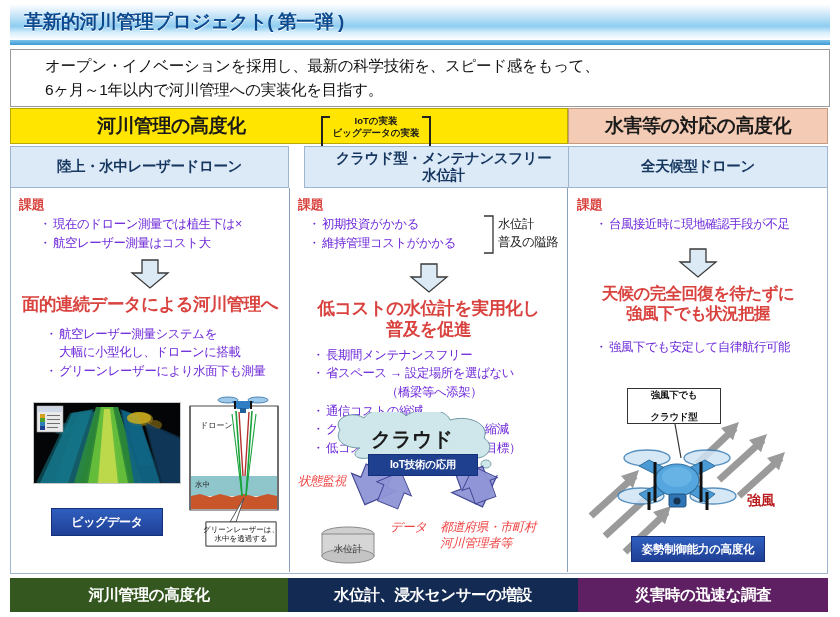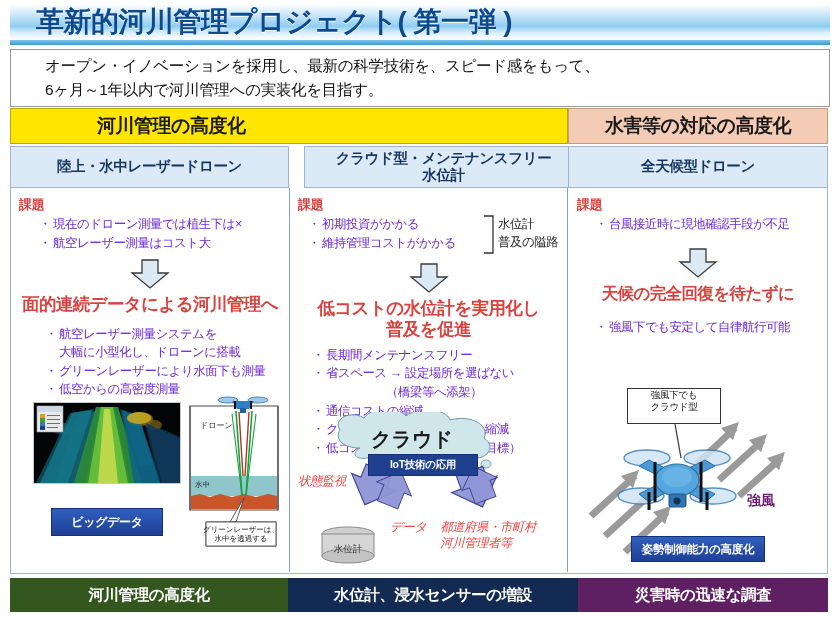--- a/index.html
+++ b/index.html
@@ -10,22 +10,22 @@
   }
   .slide{position:absolute;inset:0;}
 
   
   .title-bar{
     position:absolute;left:10px;top:4px;width:820px;height:36px;
     background:linear-gradient(180deg,#ffffff 0%,#cfe8fa 28%,#8fcdf0 62%,#d9eefb 80%,#ffffff 100%);
     display:flex;align-items:center;
   }
   .title-text{
-    font-size:28px;font-weight:bold;color:#0b4a8f;letter-spacing:-0.5px;
-    padding-left:26px;white-space:nowrap;
+    font-size:19px;font-weight:bold;color:#0b4a8f;letter-spacing:-0.5px;
+    padding-left:14px;white-space:nowrap;
     text-shadow:0 1px 0 #fff;
   }
   .title-rule{
     position:absolute;left:10px;top:40px;width:820px;height:5px;
     background:linear-gradient(180deg,#7fc4ea,#3a9ad4);
   }
 
   
   .lead-box{
     position:absolute;left:10px;top:49px;width:818px;height:56px;
@@ -134,24 +134,24 @@
   .mlabel{position:absolute;font-size:12.4px;color:#ef4444;letter-spacing:-0.4px;line-height:1.25;font-style:italic;}
   .ml-state{left:8px;top:62px;}
   .ml-data{left:100px;top:108px;}
   .ml-gov{left:150px;top:108px;}
 
   
   .fig-right{position:absolute;left:0;top:196px;width:258px;height:188px;}
   .callout{
     position:absolute;left:58px;top:4px;width:92px;height:34px;
     border:1px solid #333;background:#fff;
-    display:flex;flex-direction:column;align-items:center;justify-content:flex-start;
+    display:flex;flex-direction:column;align-items:center;justify-content:space-between;font-weight:bold;
   }
   .callout span{font-size:9.5px;line-height:1.3;letter-spacing:-0.3px;color:#111;}
-  .wind-label{position:absolute;left:178px;top:108px;font-size:14px;color:#701a75;font-weight:bold;}
+  .wind-label{position:absolute;left:178px;top:108px;font-size:14px;color:#b91c1c;font-weight:bold;}
   .attitude-btn{
     position:absolute;left:62px;top:152px;width:132px;height:24px;
     background:linear-gradient(180deg,#2f5fbe,#1f3f96);border:1px solid #15307a;
     display:flex;align-items:center;justify-content:center;
   }
   .attitude-btn span{color:#fff;font-size:11.5px;font-weight:bold;letter-spacing:-0.3px;}
 
   
   .footer{position:absolute;left:10px;top:578px;width:818px;height:34px;}
   .f-cell{
@@ -176,20 +176,26 @@
   <div class="lead-box">
     <div class="lead-text">
       <div>オープン・イノベーションを採用し、最新の科学技術を、スピード感をもって、</div>
       <div>6ヶ月～1年以内で河川管理への実装化を目指す。</div>
     </div>
   </div>
 
   <div class="cat-band">
     <div class="cat-yellow">
       <div class="cat-label">河川管理の高度化</div>
+      <div class="iot-box">
+        <div class="iot-inner">
+          <div class="iot-l1">IoTの実装</div>
+          <div class="iot-l2">ビッグデータの実装</div>
+        </div>
+      </div>
     </div>
     <div class="cat-peach">
       <div class="cat-label">水害等の対応の高度化</div>
     </div>
   </div>
 
   <div class="sub-band">
     <div class="sub-cell sub-1">
       <span>陸上・水中レーザードローン</span>
     </div>
@@ -216,21 +222,20 @@
       <svg class="down-arrow" viewBox="0 0 42 30">
         <polygon points="13,1 29,1 29,14 39,14 21,29 3,14 13,14" fill="#dbeaf5" stroke="#3a3a3a" stroke-width="1.3"></polygon>
       </svg>
 
       <div class="headline hl-1" style="margin-top:2px;">面的連続データによる河川管理へ</div>
 
       <ul class="bl" style="margin:10px 0 0 34px;">
         <li>航空レーザー測量システムを</li>
         <li class="nobullet">大幅に小型化し、ドローンに搭載</li>
         <li>グリーンレーザーにより水面下も測量</li>
-        <li>低空からの高密度測量</li>
       </ul>
 
       <div class="fig-left">
 
         <div class="lidar">
           <svg width="146" height="80" viewBox="0 0 146 80">
             <rect width="146" height="80" fill="#020405"></rect>
             <g opacity="0.95">
               <polygon points="62,4 84,4 108,80 40,80" fill="#2f8f3c"></polygon>
               <polygon points="66,4 80,4 96,80 52,80" fill="#67c23a"></polygon>
@@ -406,20 +411,21 @@
       <ul class="bl" style="margin-left:26px;">
         <li>台風接近時に現地確認手段が不足</li>
       </ul>
 
       <svg class="down-arrow" viewBox="0 0 42 30" style="margin-top:14px;">
         <polygon points="13,1 29,1 29,14 39,14 21,29 3,14 13,14" fill="#dbeaf5" stroke="#3a3a3a" stroke-width="1.3"></polygon>
       </svg>
 
       <div class="headline hl-3" style="margin-top:4px;">
         <div>天候の完全回復を待たずに</div>
+        <div>強風下でも状況把握</div>
       </div>
 
       <ul class="bl" style="margin:16px 0 0 26px;">
         <li>強風下でも安定して自律航行可能</li>
       </ul>
 
       <div class="fig-right">
         <svg width="258" height="188" viewBox="0 0 258 188" style="position:absolute;left:0;top:0;">
 
           <g stroke="#9a9a9a" stroke-width="7" fill="none" stroke-linecap="butt">

